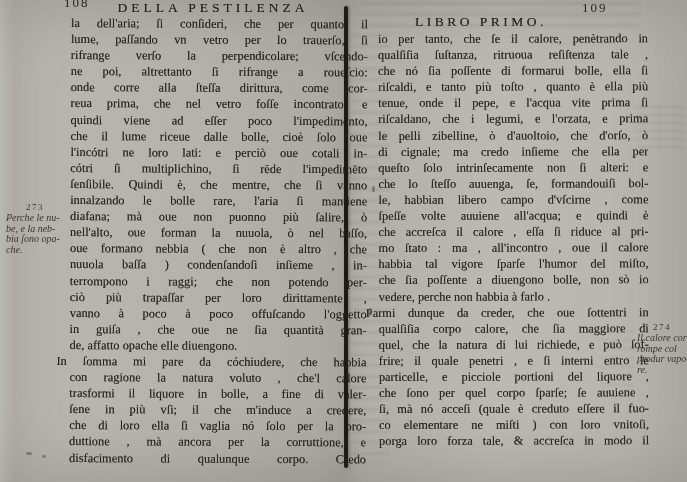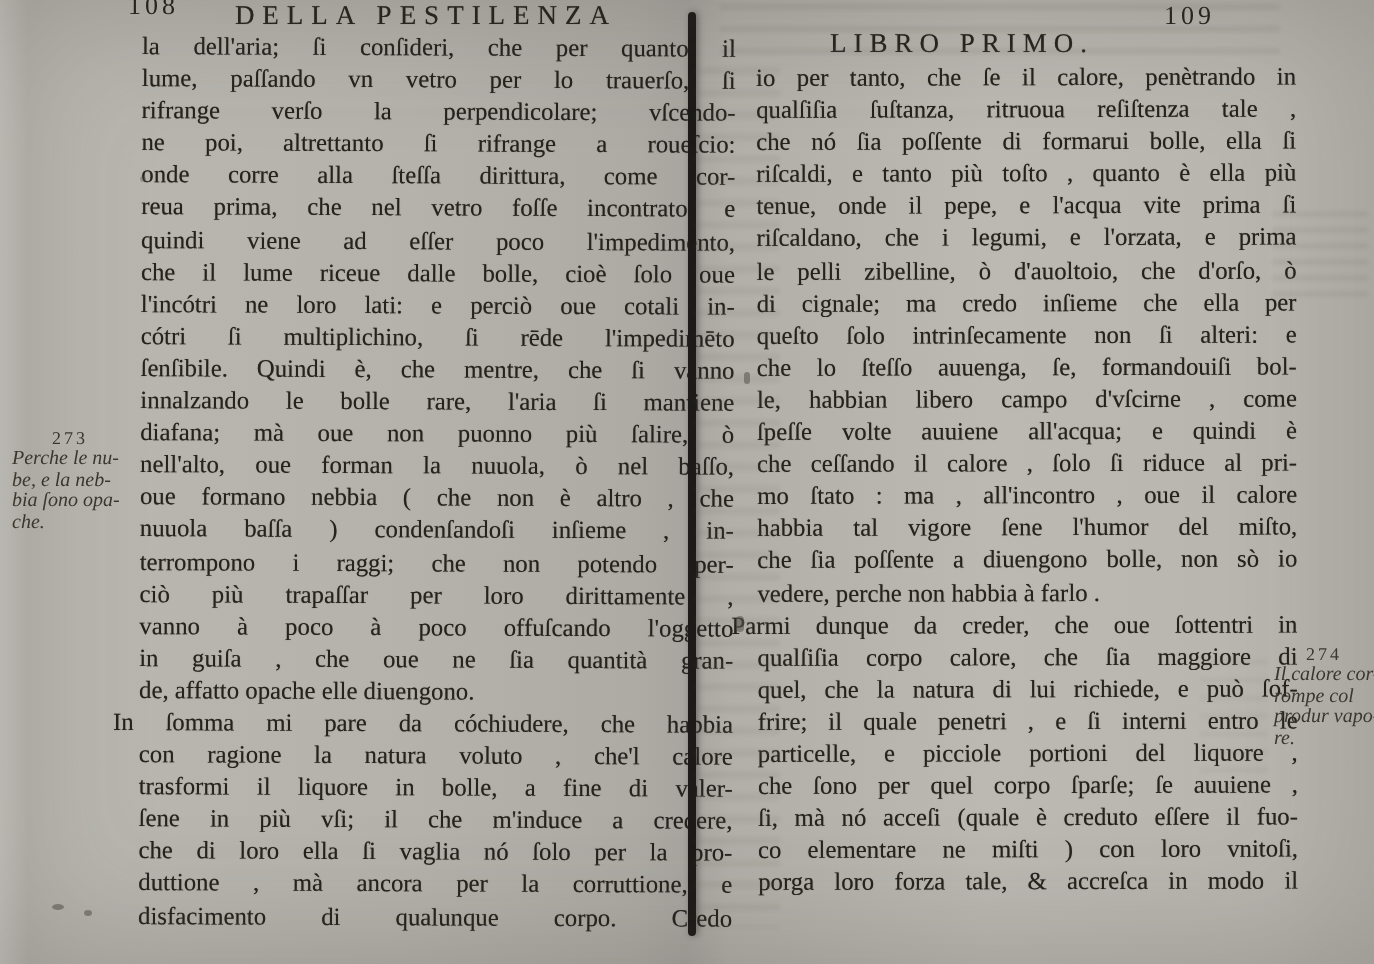--- a/index.html
+++ b/index.html
@@ -46,21 +46,21 @@
   .rp-body{transform:rotate(-.15deg);transform-origin:top left;}
 </style>
 </head>
 <body>
 
 <div id="scan">
 
   <div class="pagenum" style="left:64px;top:-5px;">108</div>
   <div class="running-title" style="left:58px;top:0px;width:310px;">DELLA PESTILENZA</div>
 
-  <div class="margin-note" style="left:6px;top:202px;width:58px;margin-top:12px;">
+  <div class="margin-note" style="left:6px;top:202px;width:58px;">
     <div class="mn-num">273</div>
     <div class="mn-line">Perche le nu-</div>
     <div class="mn-line">be, e la neb-</div>
     <div class="mn-line">bia ſono opa-</div>
     <div class="mn-line">che.</div>
   </div>
 
   <div class="tcol lp-body" style="left:58px;top:15px;width:310px;">
       <div class="tline ind">la dell'aria; ſi conſideri, che per quanto il</div>
       <div class="tline ind">lume, paſſando vn vetro per lo trauerſo, ſi</div>
@@ -103,23 +103,23 @@
       <div class="tline ind">che nó ſia poſſente di formarui bolle, ella ſi</div>
       <div class="tline ind">riſcaldi, e tanto più toſto , quanto è ella più</div>
       <div class="tline ind">tenue, onde il pepe, e l'acqua vite prima ſi</div>
       <div class="tline ind">riſcaldano, che i legumi, e l'orzata, e prima</div>
       <div class="tline ind">le pelli zibelline, ò d'auoltoio, che d'orſo, ò</div>
       <div class="tline ind">di cignale; ma credo inſieme che ella per</div>
       <div class="tline ind">queſto ſolo intrinſecamente non ſi alteri: e</div>
       <div class="tline ind">che lo ſteſſo auuenga, ſe, formandouiſi bol-</div>
       <div class="tline ind">le, habbian libero campo d'vſcirne , come</div>
       <div class="tline ind">ſpeſſe volte auuiene all'acqua; e quindi è</div>
-      <div class="tline ind">che ceſſando il calore , ſolo ſi riduce al pri-</div>
+      <div class="tline ind">che accreſca il calore , eſſa ſi riduce al pri-</div>
       <div class="tline ind">mo ſtato : ma , all'incontro , oue il calore</div>
-      <div class="tline ind">habbia tal vigore ſene l'humor del miſto,</div>
+      <div class="tline ind">habbia tal vigore ſparſe l'humor del miſto,</div>
       <div class="tline ind">che ſia poſſente a diuengono bolle, non sò io</div>
       <div class="tline ind short">vedere, perche non habbia à farlo .</div>
       <div class="tline">Parmi dunque da creder, che oue ſottentri in</div>
       <div class="tline ind">qualſiſia corpo calore, che ſia maggiore di</div>
       <div class="tline ind">quel, che la natura di lui richiede, e può ſof-</div>
       <div class="tline ind">frire; il quale penetri , e ſi interni entro le</div>
       <div class="tline ind">particelle, e picciole portioni del liquore ,</div>
       <div class="tline ind">che ſono per quel corpo ſparſe; ſe auuiene ,</div>
       <div class="tline ind">ſi, mà nó acceſi (quale è creduto eſſere il fuo-</div>
       <div class="tline ind">co elementare ne miſti ) con loro vnitoſi,</div>

